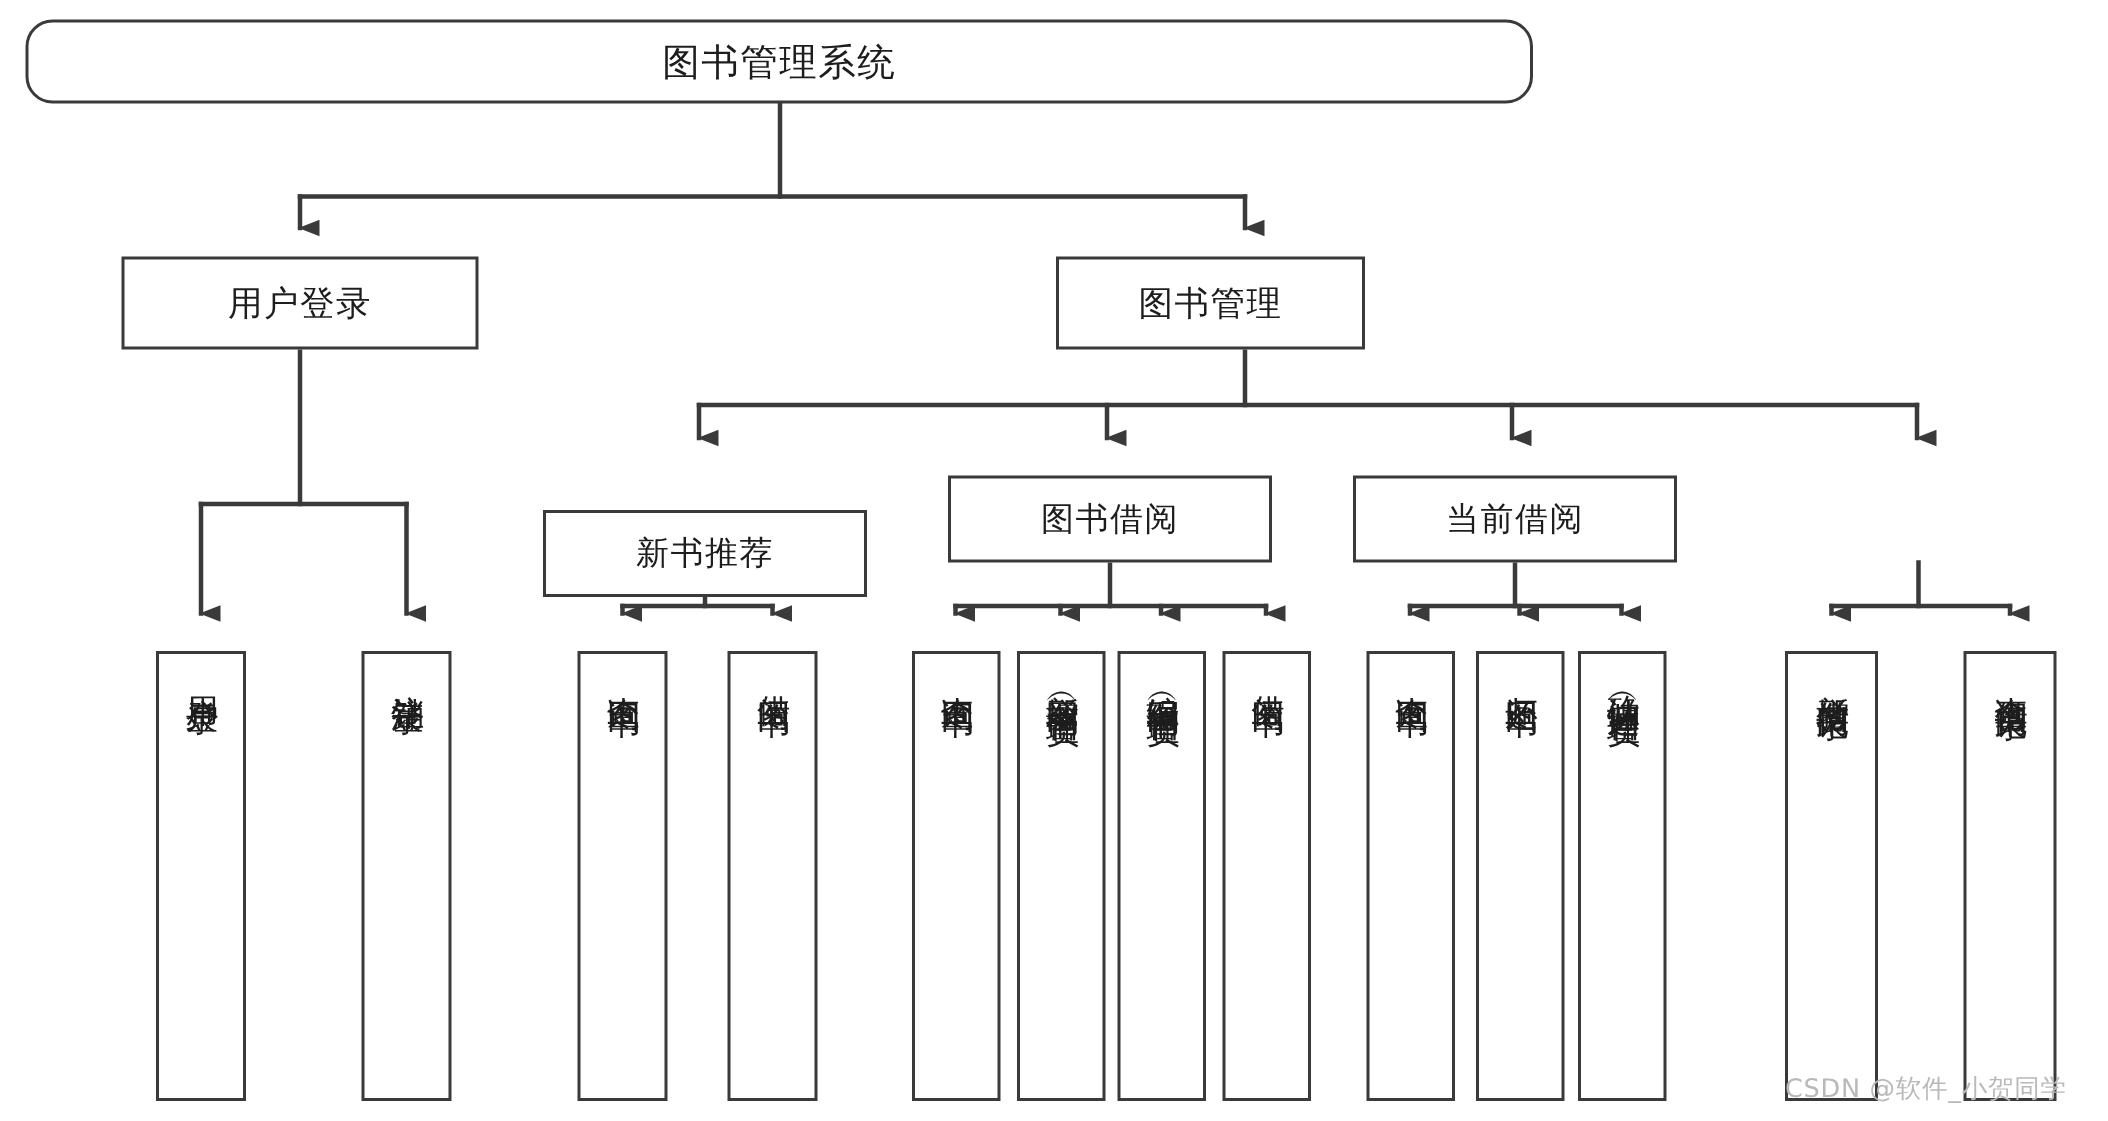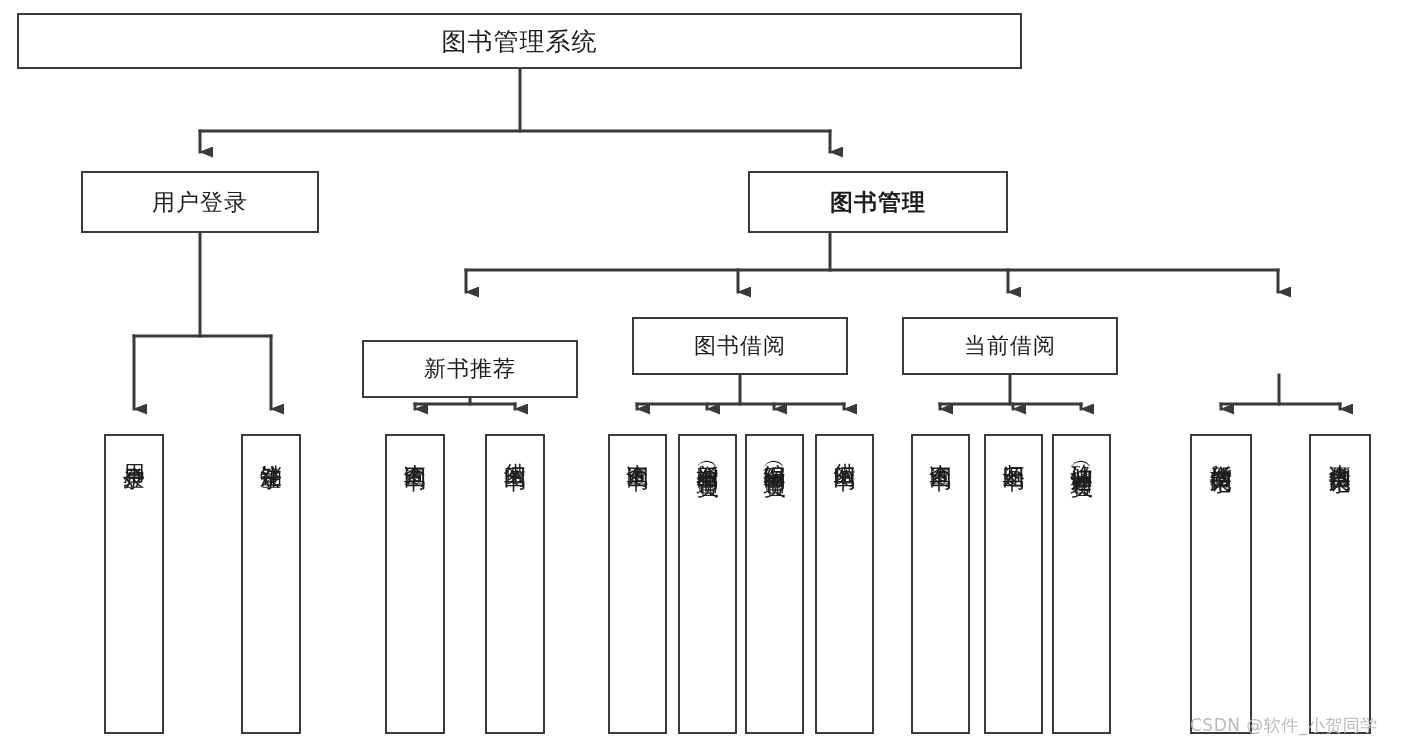--- a/index.html
+++ b/index.html
@@ -117,28 +117,28 @@
       <path d="M 1013 404 L 1013 409" marker-end="url(#arrow)"></path>
       <path d="M 1081 404 L 1081 409" marker-end="url(#arrow)"></path>
 
       <path d="M 1279 375 L 1279 404"></path>
       <path d="M 1221 404 L 1340 404"></path>
       <path d="M 1221 404 L 1221 409" marker-end="url(#arrow)"></path>
       <path d="M 1340 404 L 1340 409" marker-end="url(#arrow)"></path>
     </g>
   </svg>
 
-  <div class="node root" style="left: 17px; top: 13px; width: 1005px; height: 56px;">
+  <div class="node root" style="left: 17px; top: 13px; width: 1005px; height: 56px; border-radius: 18px;">
     <span>图书管理系统</span>
   </div>
 
   <div class="node lvl2" style="left: 81px; top: 171px; width: 238px; height: 62px;">
     <span>用户登录</span>
   </div>
-  <div class="node lvl2" style="left: 748px; top: 171px; width: 260px; height: 62px; font-weight: bold;">
+  <div class="node lvl2" style="left: 704px; top: 171px; width: 206px; height: 62px;">
     <span>图书管理</span>
   </div>
 
   <div class="node lvl3" style="left: 362px; top: 317px; width: 216px; height: 58px; margin-top: 23px;">
     <span>新书推荐</span>
   </div>
   <div class="node lvl3" style="left: 902px; top: 317px; width: 216px; height: 58px;">
     <span>当前借阅</span>
   </div>
   <div class="node lvl3" style="left: 632px; top: 317px; width: 216px; height: 58px;">

